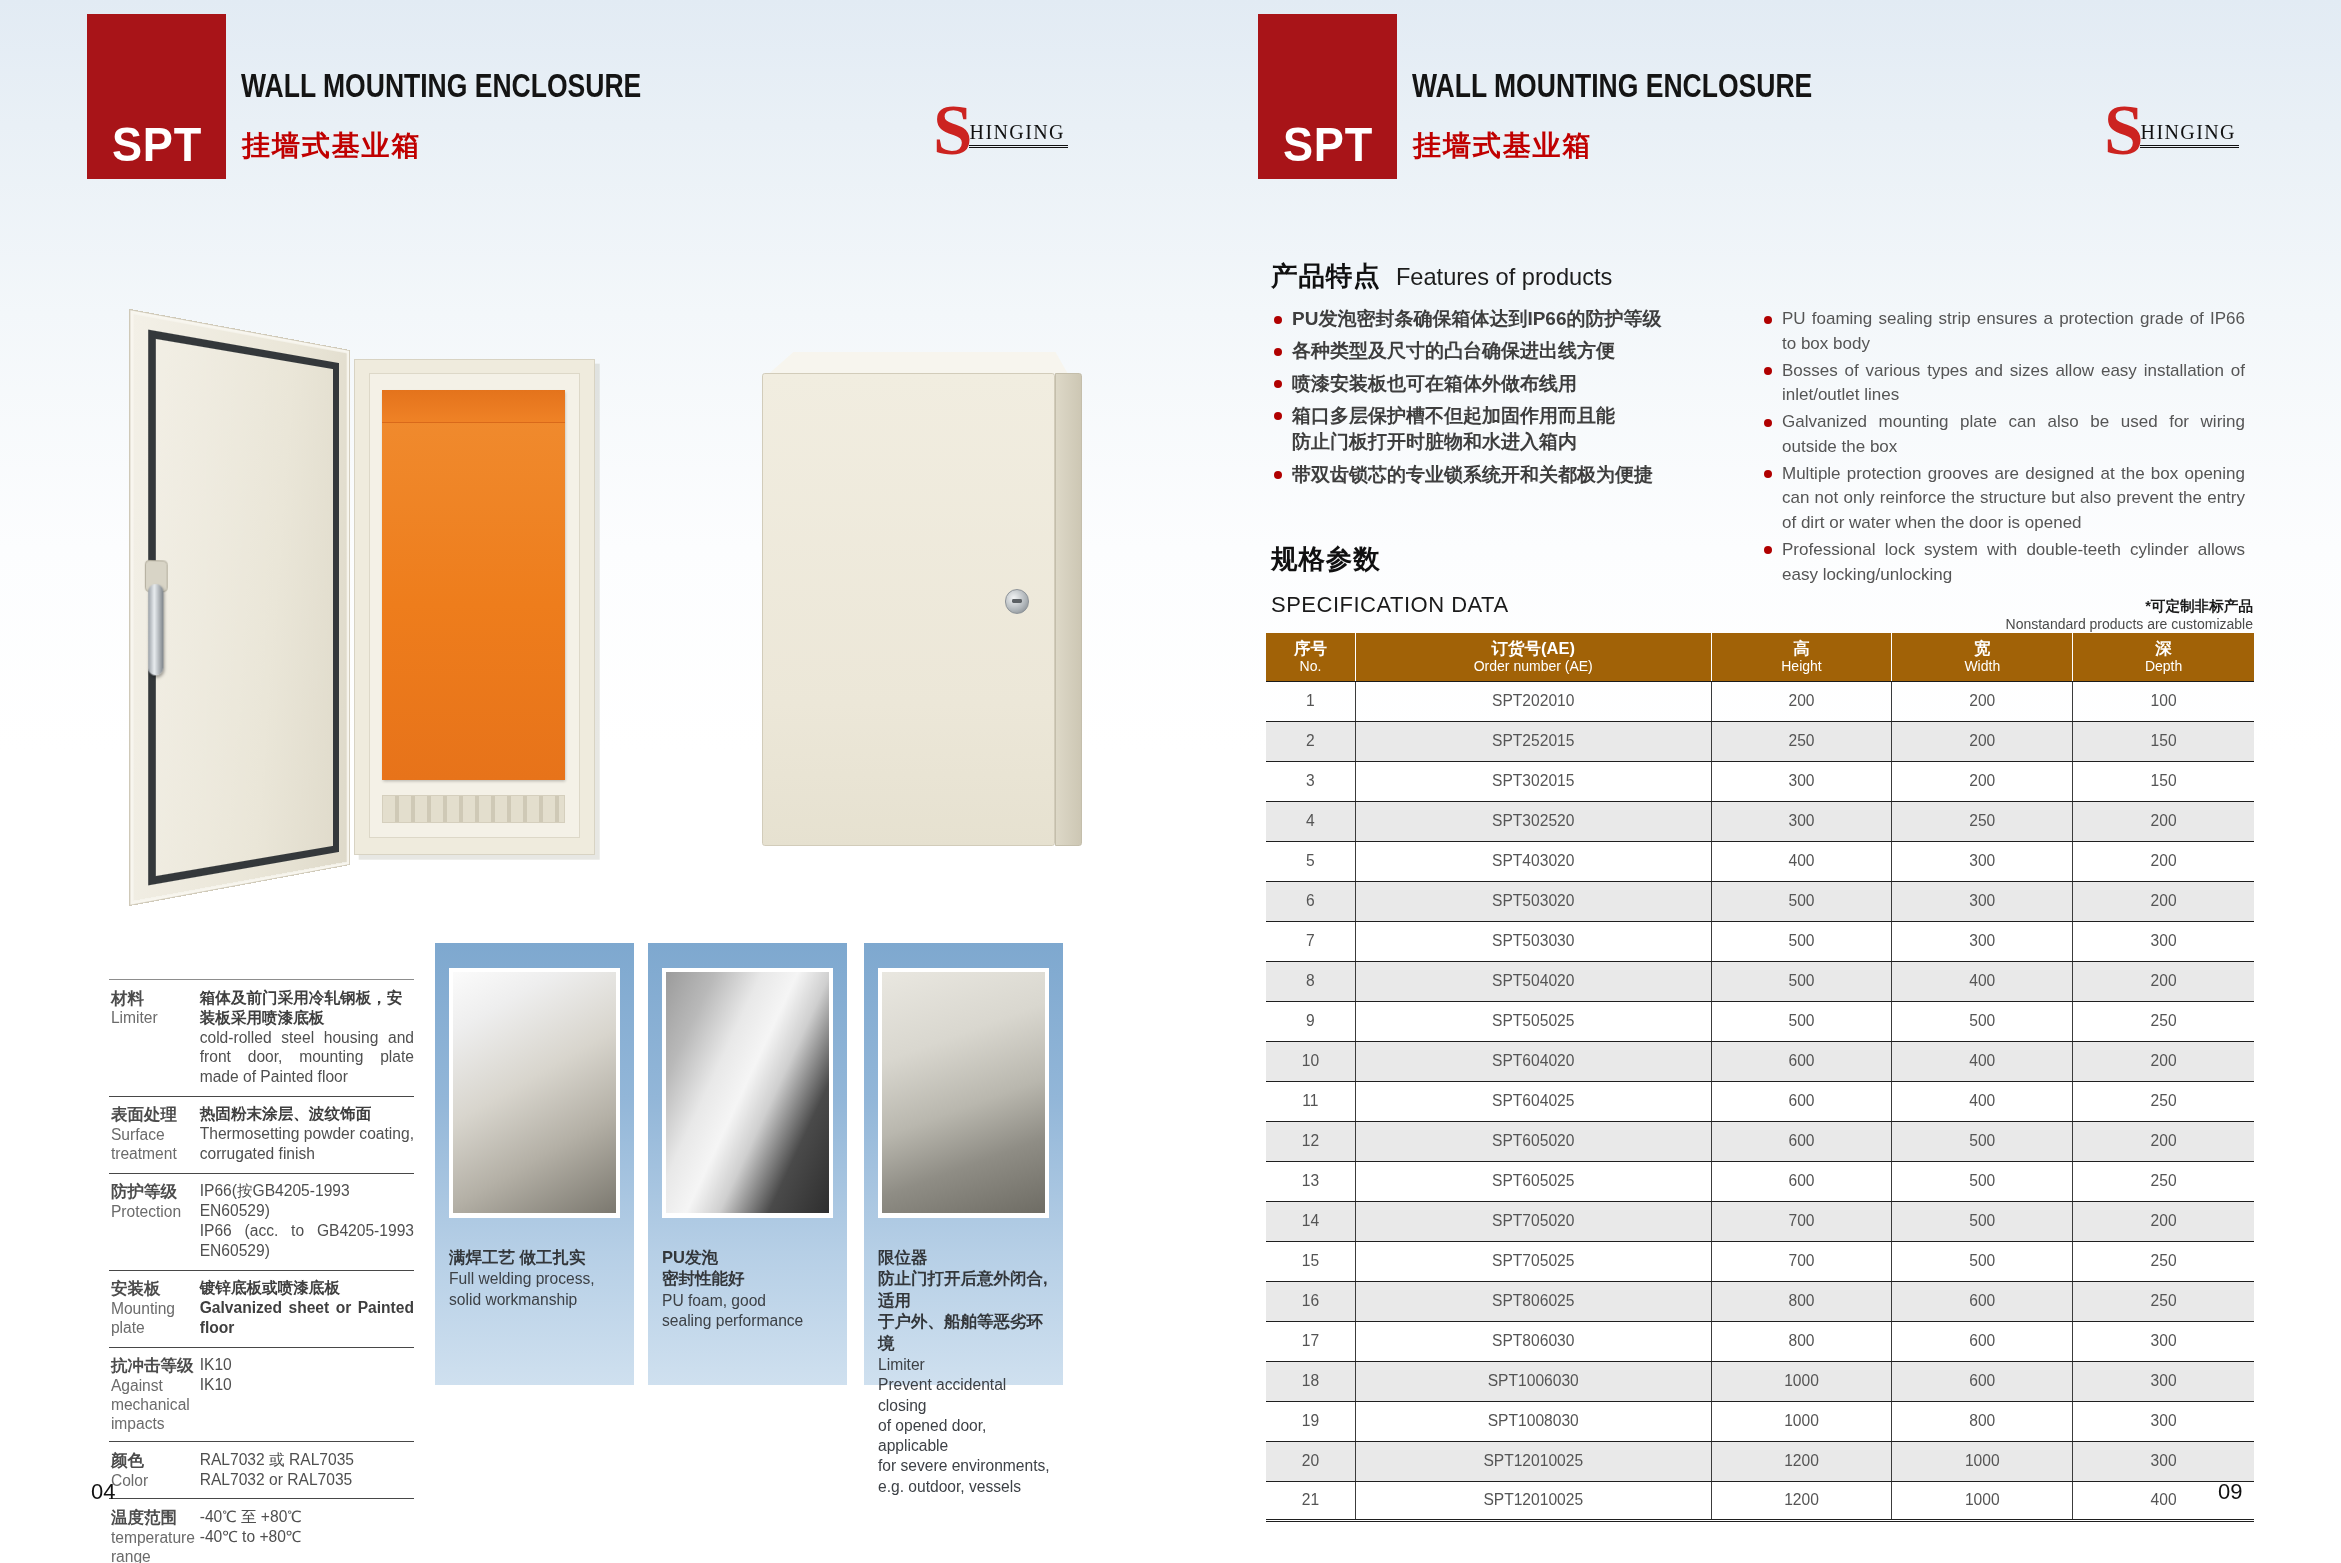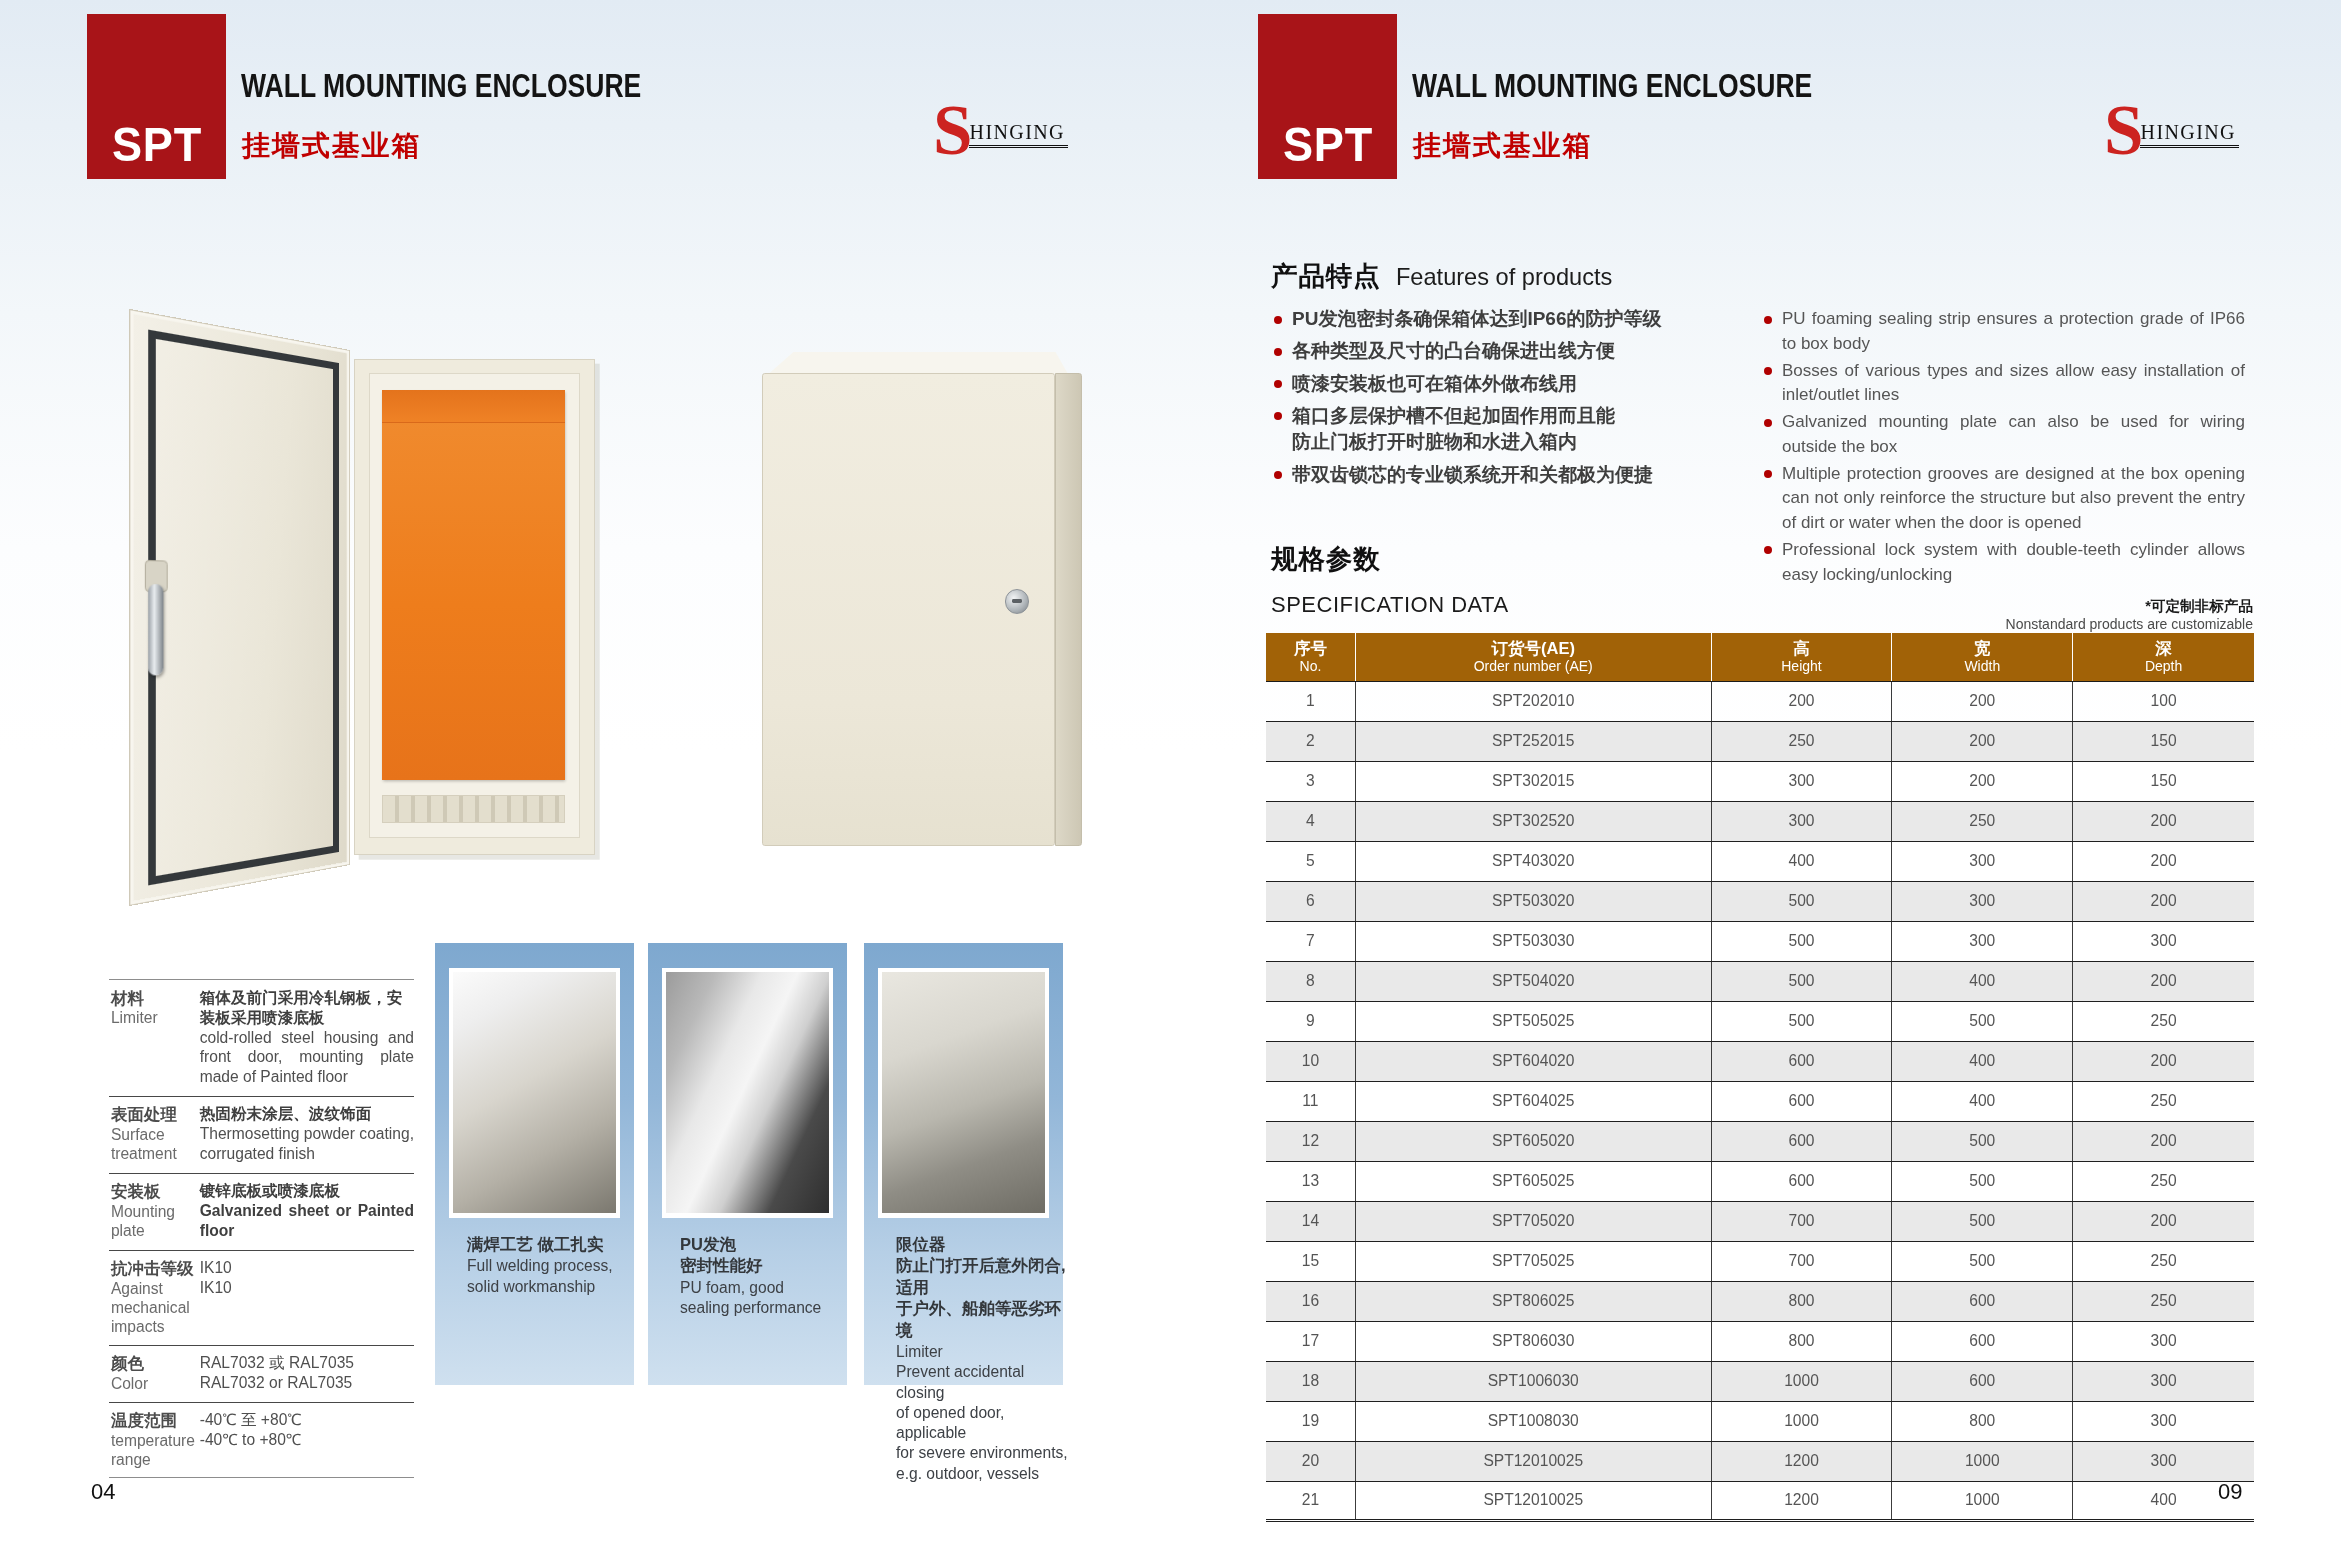--- a/index.html
+++ b/index.html
@@ -64,21 +64,21 @@
   .spec-value .en { font-size:15.6px; color:#4f4f4f; line-height:1.28; white-space:pre-line; text-align:justify; }
   .spec-value .en.bold { font-weight:bold; color:#3f3f3f; }
 
   
   .card { width:199px; height:442px; background:linear-gradient(180deg,#7ea8cf 0%,#92b6d8 35%,#b6cfe6 70%,#cfe0ef 100%); }
   .card-photo { position:absolute; left:14px; top:24.6px; width:171px; height:250px; background:#ffffff; padding:4.3px; }
   .card-photo .img { width:100%; height:100%; }
   .img-weld { background:linear-gradient(150deg,#fbfbfb 0%,#eeeeee 18%,#d8d5cd 45%,#b4b0a6 70%,#7b786f 100%); }
   .img-foam { background:linear-gradient(115deg,#9b9b9b 0%,#b9b9b9 18%,#e8e8e8 35%,#f5f5f5 48%,#cfcfcf 60%,#4a4a4a 78%,#2e2e2e 100%); }
   .img-limiter { background:linear-gradient(160deg,#e9e7e0 0%,#d9d7cf 30%,#b9b7ae 55%,#8f8d85 75%,#6e6c64 100%); }
-  .card-caption { position:absolute; left:14px; top:291px; width:175px;margin-left:18px; }
+  .card-caption { position:absolute; left:14px; top:304px; width:175px; }
   .card-caption .zh { font-size:16.5px; font-weight:bold; color:#33373b; line-height:1.3; white-space:pre-line; }
   .card-caption .en { font-size:15.6px; color:#3d4146; line-height:1.3; white-space:pre-line; margin-top:0.9px; }
 
   .page-num { font-size:22px; color:#111; }
 
   
   .features-title-zh { font-size:26.5px; font-weight:bold; color:#101010; letter-spacing:0.9px; }
   .features-title-en { font-size:23.6px; color:#1c1c1c; }
   .bullets { list-style:none; }
   .bullets li { position:relative; padding-left:19px; white-space:pre-line; }
@@ -159,20 +159,30 @@
           <div class="zh">表面处理</div>
           <div class="en">Surface treatment</div>
         </div>
         <div class="spec-value">
           <div class="zh">热固粉末涂层、波纹饰面</div>
           <div class="en">Thermosetting powder coating, corrugated finish</div>
         </div>
       </div>
       <div class="spec-row">
         <div class="spec-label">
+          <div class="zh">防护等级</div>
+          <div class="en">Protection</div>
+        </div>
+        <div class="spec-value">
+          <div class="zh normal">IP66(按GB4205-1993 EN60529)</div>
+          <div class="en">IP66 (acc. to GB4205-1993 EN60529)</div>
+        </div>
+      </div>
+      <div class="spec-row">
+        <div class="spec-label">
           <div class="zh">安装板</div>
           <div class="en">Mounting plate</div>
         </div>
         <div class="spec-value">
           <div class="zh">镀锌底板或喷漆底板</div>
           <div class="en bold">Galvanized sheet or Painted floor</div>
         </div>
       </div>
       <div class="spec-row">
         <div class="spec-label">

